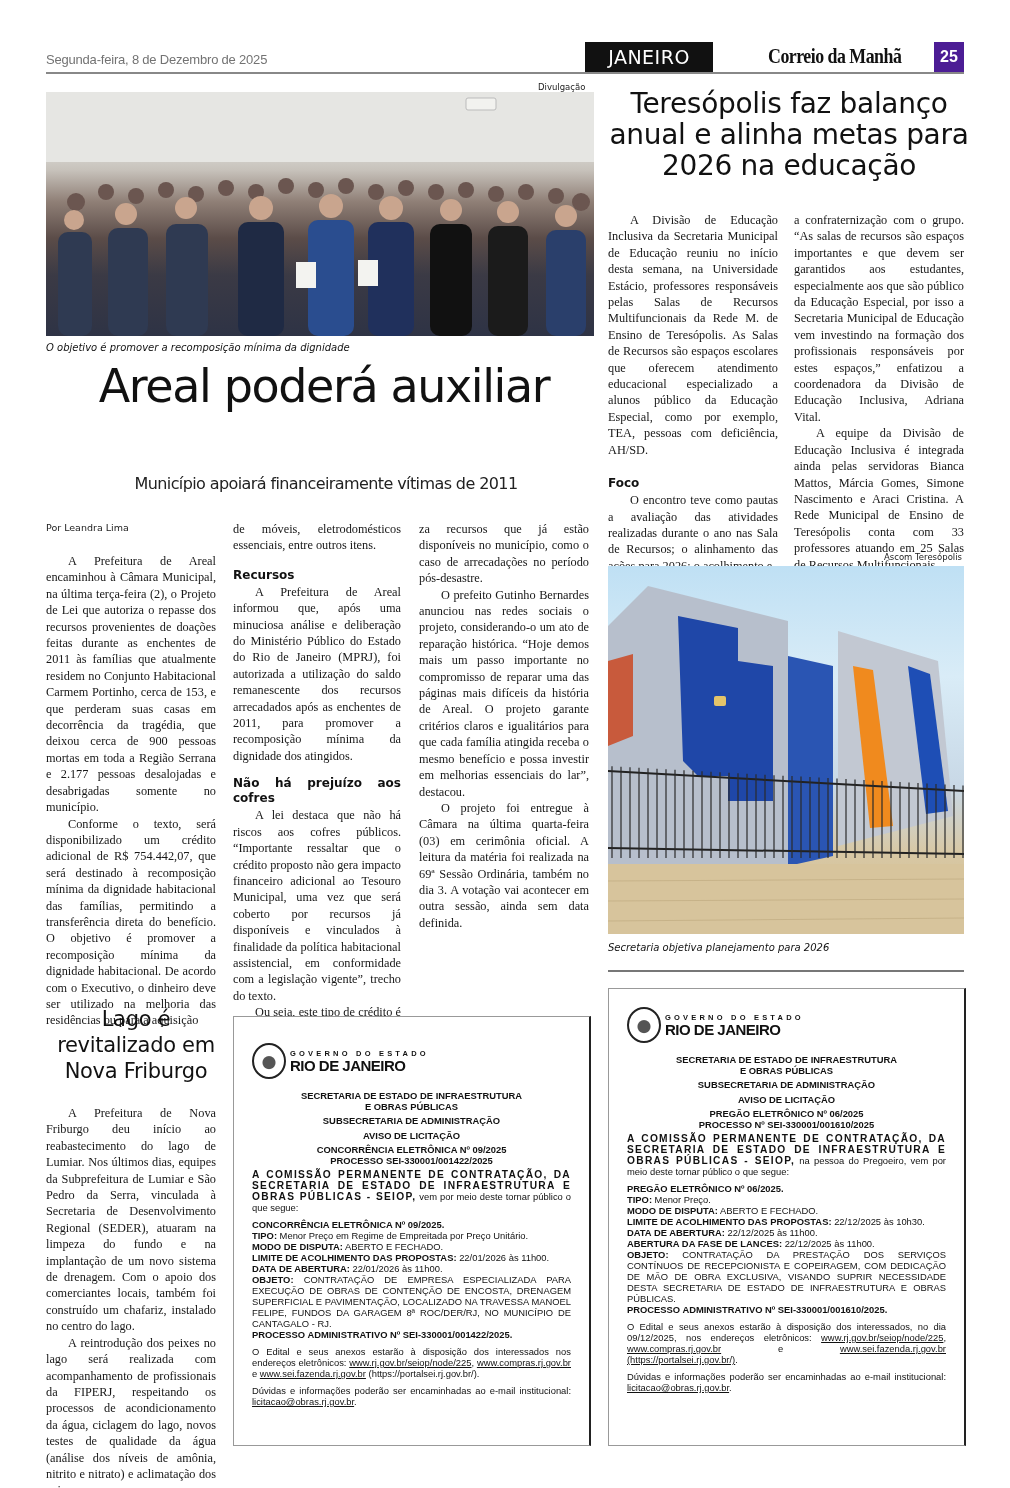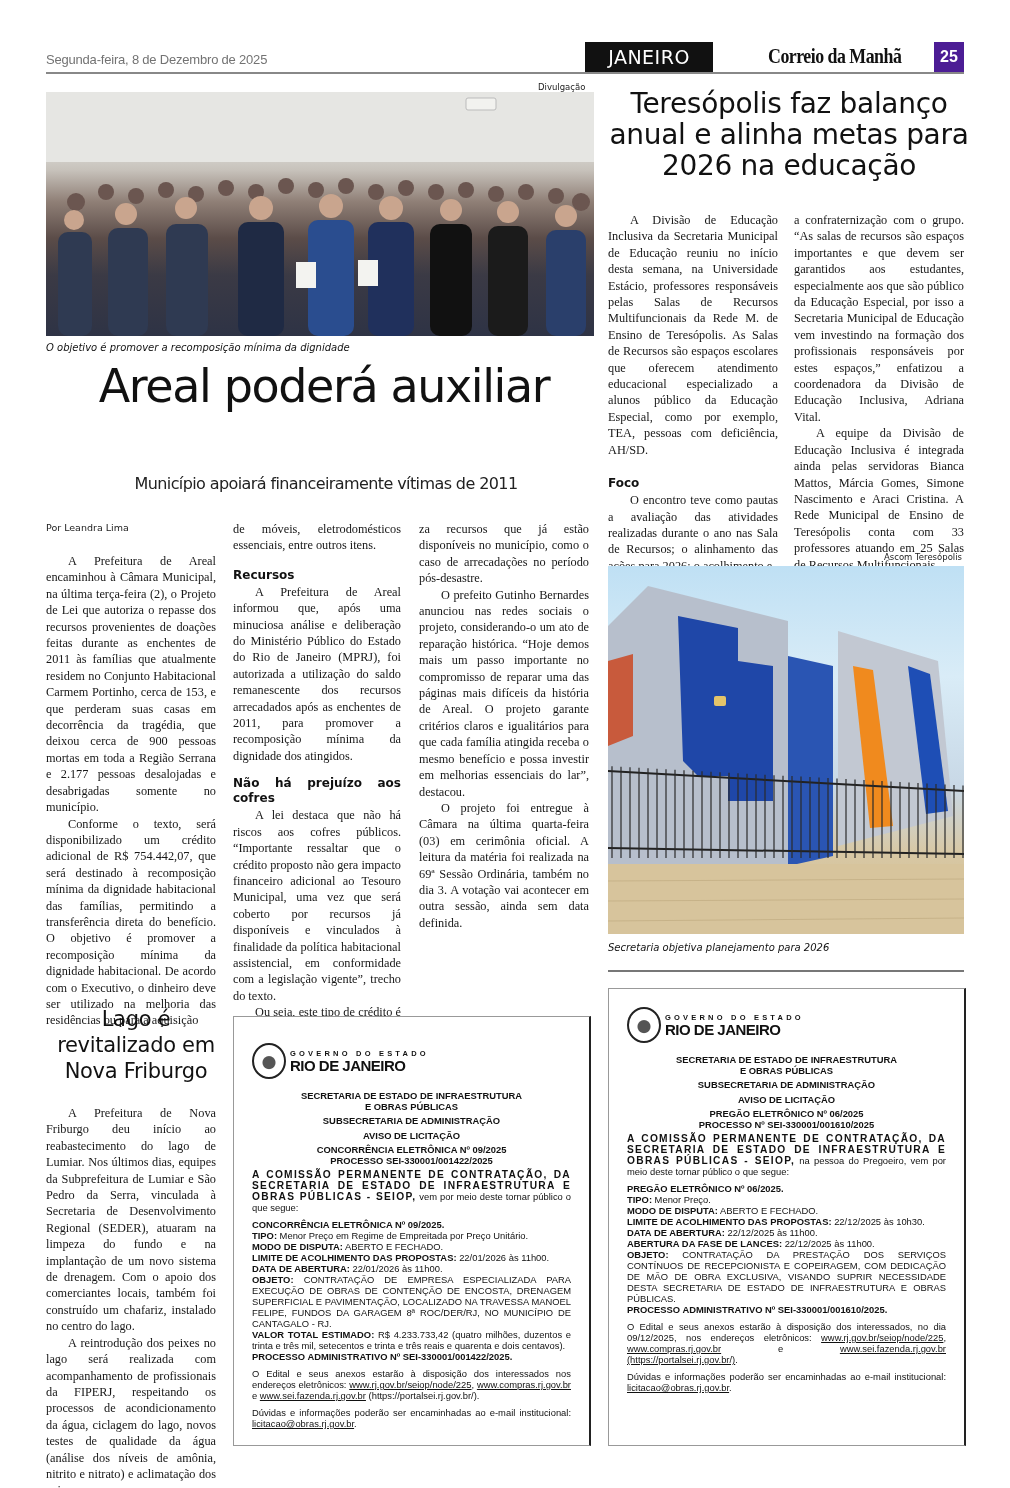--- a/index.html
+++ b/index.html
@@ -230,21 +230,20 @@
   <div class="ctr gap">CONCORRÊNCIA ELETRÔNICA Nº 09/2025</div>
   <div class="ctr">PROCESSO SEI-330001/001422/2025</div>
   <div class="intro"><span style="font-weight:bold;letter-spacing:1.3px;font-size:10.2px">A COMISSÃO PERMANENTE DE CONTRATAÇÃO, DA SECRETARIA DE ESTADO DE INFRAESTRUTURA E OBRAS PÚBLICAS - SEIOP,</span><span> vem por meio deste tornar público o que segue:</span></div>
   <div class="blk">
     <div class="row"><b>CONCORRÊNCIA ELETRÔNICA Nº 09/2025.</b></div>
     <div class="row"><b>TIPO:</b><span> Menor Preço em Regime de Empreitada por Preço Unitário.</span></div>
     <div class="row"><b>MODO DE DISPUTA:</b><span> ABERTO E FECHADO.</span></div>
     <div class="row"><b>LIMITE DE ACOLHIMENTO DAS PROPOSTAS:</b><span> 22/01/2026 às 11h00.</span></div>
     <div class="row"><b>DATA DE ABERTURA:</b><span> 22/01/2026 às 11h00.</span></div>
     <div class="row just"><b>OBJETO:</b><span> CONTRATAÇÃO DE EMPRESA ESPECIALIZADA PARA EXECUÇÃO DE OBRAS DE CONTENÇÃO DE ENCOSTA, DRENAGEM SUPERFICIAL E PAVIMENTAÇÃO, LOCALIZADO NA TRAVESSA MANOEL FELIPE, FUNDOS DA GARAGEM 8ª ROC/DER/RJ, NO MUNICÍPIO DE CANTAGALO - RJ.</span></div>
-    <div class="row just"><b>VALOR TOTAL ESTIMADO:</b><span> R$ 4.233.733,42 (quatro milhões, duzentos e trinta e três mil, setecentos e trinta e três reais e quarenta e dois centavos).</span></div>
     <div class="row"><b>PROCESSO ADMINISTRATIVO Nº SEI-330001/001422/2025.</b></div>
   </div>
   <div class="blk just"><span>O Edital e seus anexos estarão à disposição dos interessados nos endereços eletrônicos: </span><u>www.rj.gov.br/seiop/node/225</u>, <u>www.compras.rj.gov.br</u><span> e </span><u>www.sei.fazenda.rj.gov.br</u><span> (https://portalsei.rj.gov.br/).</span></div>
   <div class="blk just"><span>Dúvidas e informações poderão ser encaminhadas ao e-mail institucional: </span><u>licitacao@obras.rj.gov.br</u>.</div>
 </div>
 
 <div class="notice" style="left:608px;top:988px;width:358px;height:458px;">
   <div class="logo" style="margin-top:18px">
     <div class="crest"></div>
     <div>

